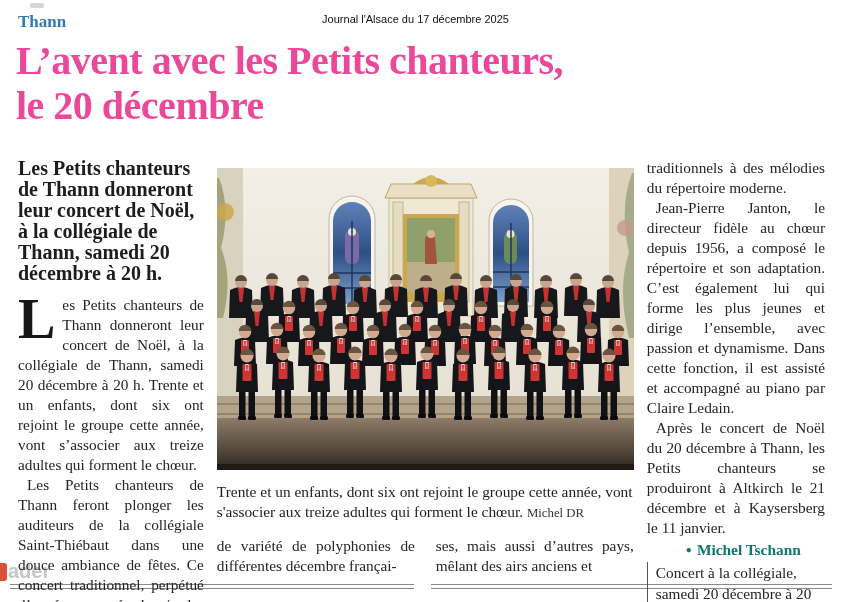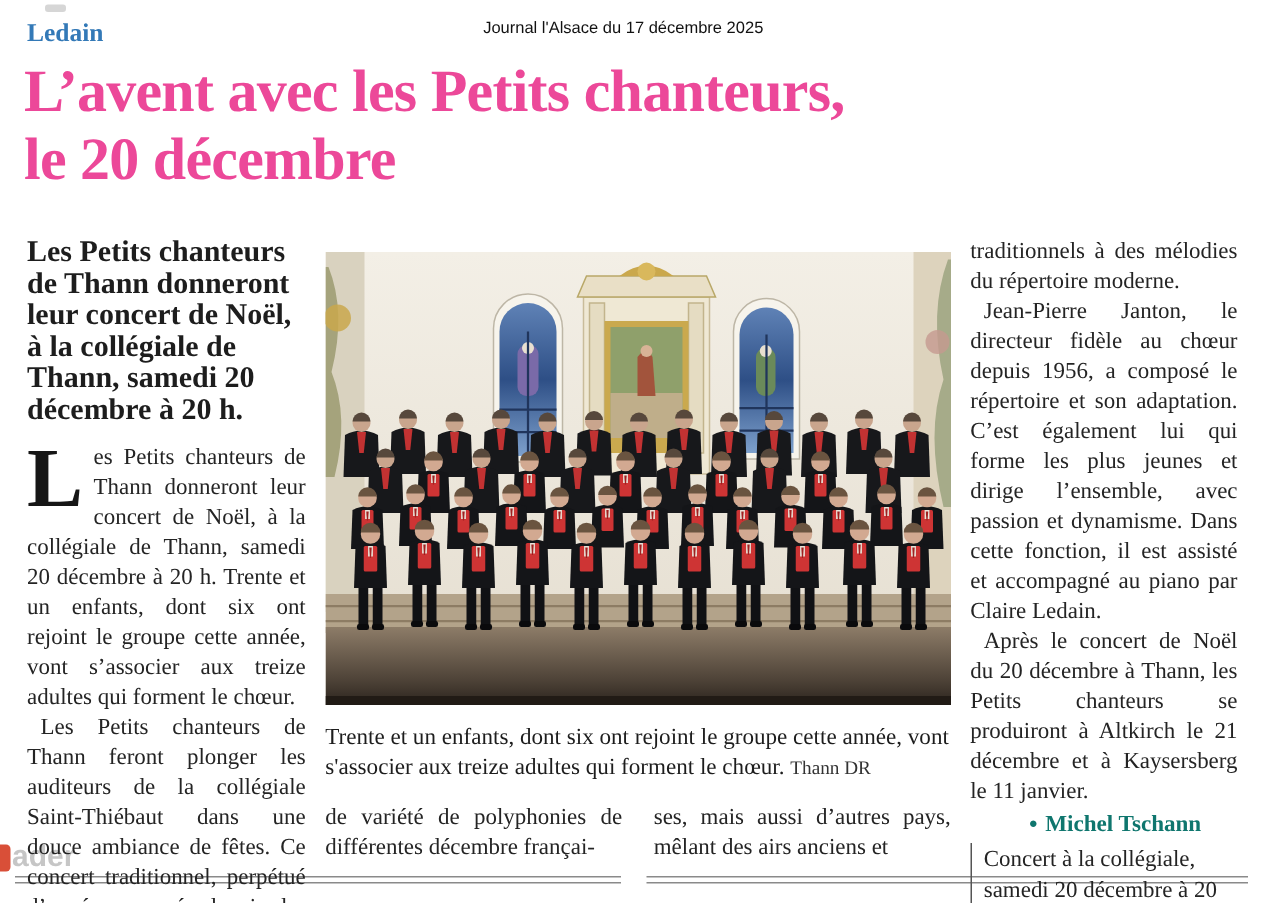--- a/index.html
+++ b/index.html
@@ -50,21 +50,21 @@
   .cols, .headline, .kicker, .source-line{z-index:2;}
   .cols{position:absolute;}
 </style>
 </head>
 <body>
 
 <div class="page">
 
   <div class="artifact"></div>
 
-  <div class="kicker">Ledain</div>
+  <div class="kicker">Thann</div>
   <div class="source-line">Journal l'Alsace du 17 décembre 2025</div>
 
   <div class="headline">
     <div>L’avent avec les Petits chanteurs,</div>
     <div>le 20 décembre</div>
   </div>
 
   <div class="cols">
 
     <div class="col-left">
@@ -218,21 +218,21 @@
             <use href="#kidfull" x="282" y="186"></use>
           <use href="#kidfull" x="318" y="188"></use>
             <use href="#kidfull" x="356" y="186"></use>
           <use href="#kidfull" x="392" y="188"></use>
         </g>
         <rect x="0" y="296" width="417" height="6" fill="#211b15"></rect>
       </svg>
 
       <p class="caption">
         <b>Trente et un enfants, dont six ont rejoint le groupe cette année, vont s'associer aux treize adultes qui forment le chœur.</b>
-        <span class="credit">Thann DR</span>
+        <span class="credit">Michel DR</span>
       </p>
 
       <div class="minis">
         <p class="body-txt">de variété de polyphonies de différentes décembre françai-</p>
         <p class="body-txt">ses, mais aussi d’autres pays, mêlant des airs anciens et</p>
       </div>
     </div>
 
     <div class="col-right">
       <p class="body-txt">traditionnels à des mélodies du répertoire moderne.</p>

